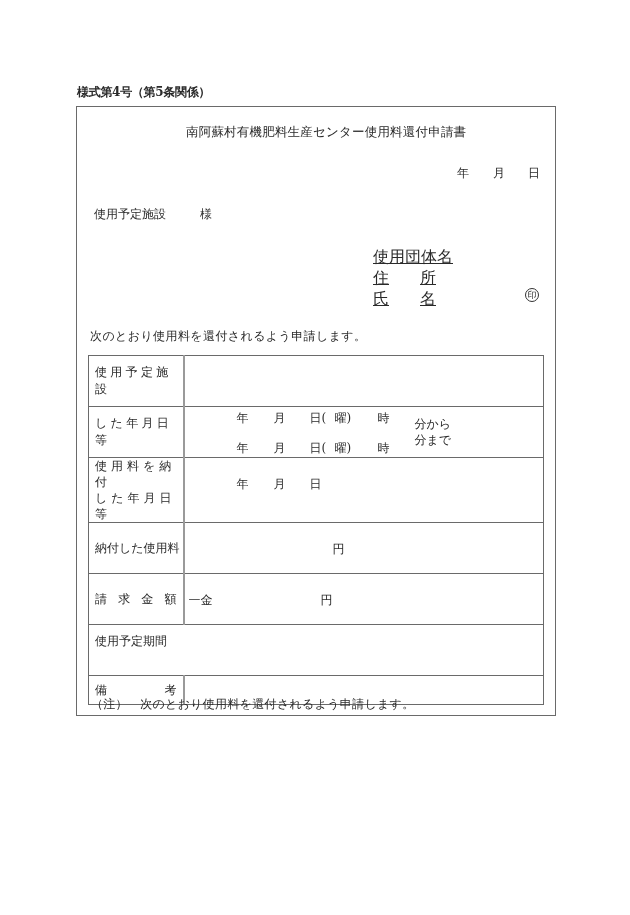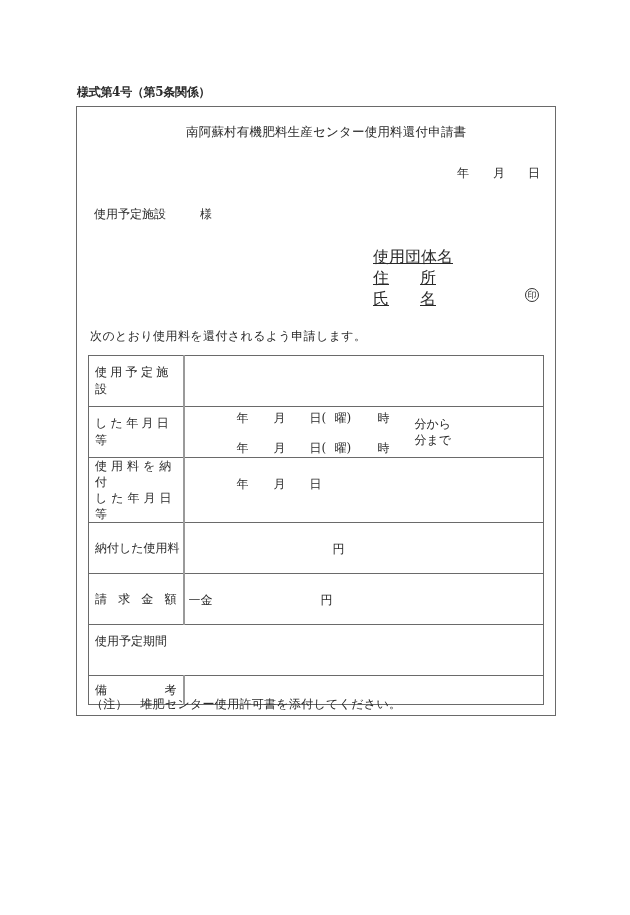--- a/index.html
+++ b/index.html
@@ -144,14 +144,14 @@
         <div class="spaced-wide">
           <span>備</span>
           <span>考</span>
         </div>
       </td>
       <td></td>
     </tr>
   </tbody>
     </table>
 
-  <div class="abs note">（注）　堆肥センター使用許可書を添付してください。</div>
+  <div class="abs note">（注）　次のとおり使用料を還付されるよう申請します。</div>
 </div>
 
 </body></html>

